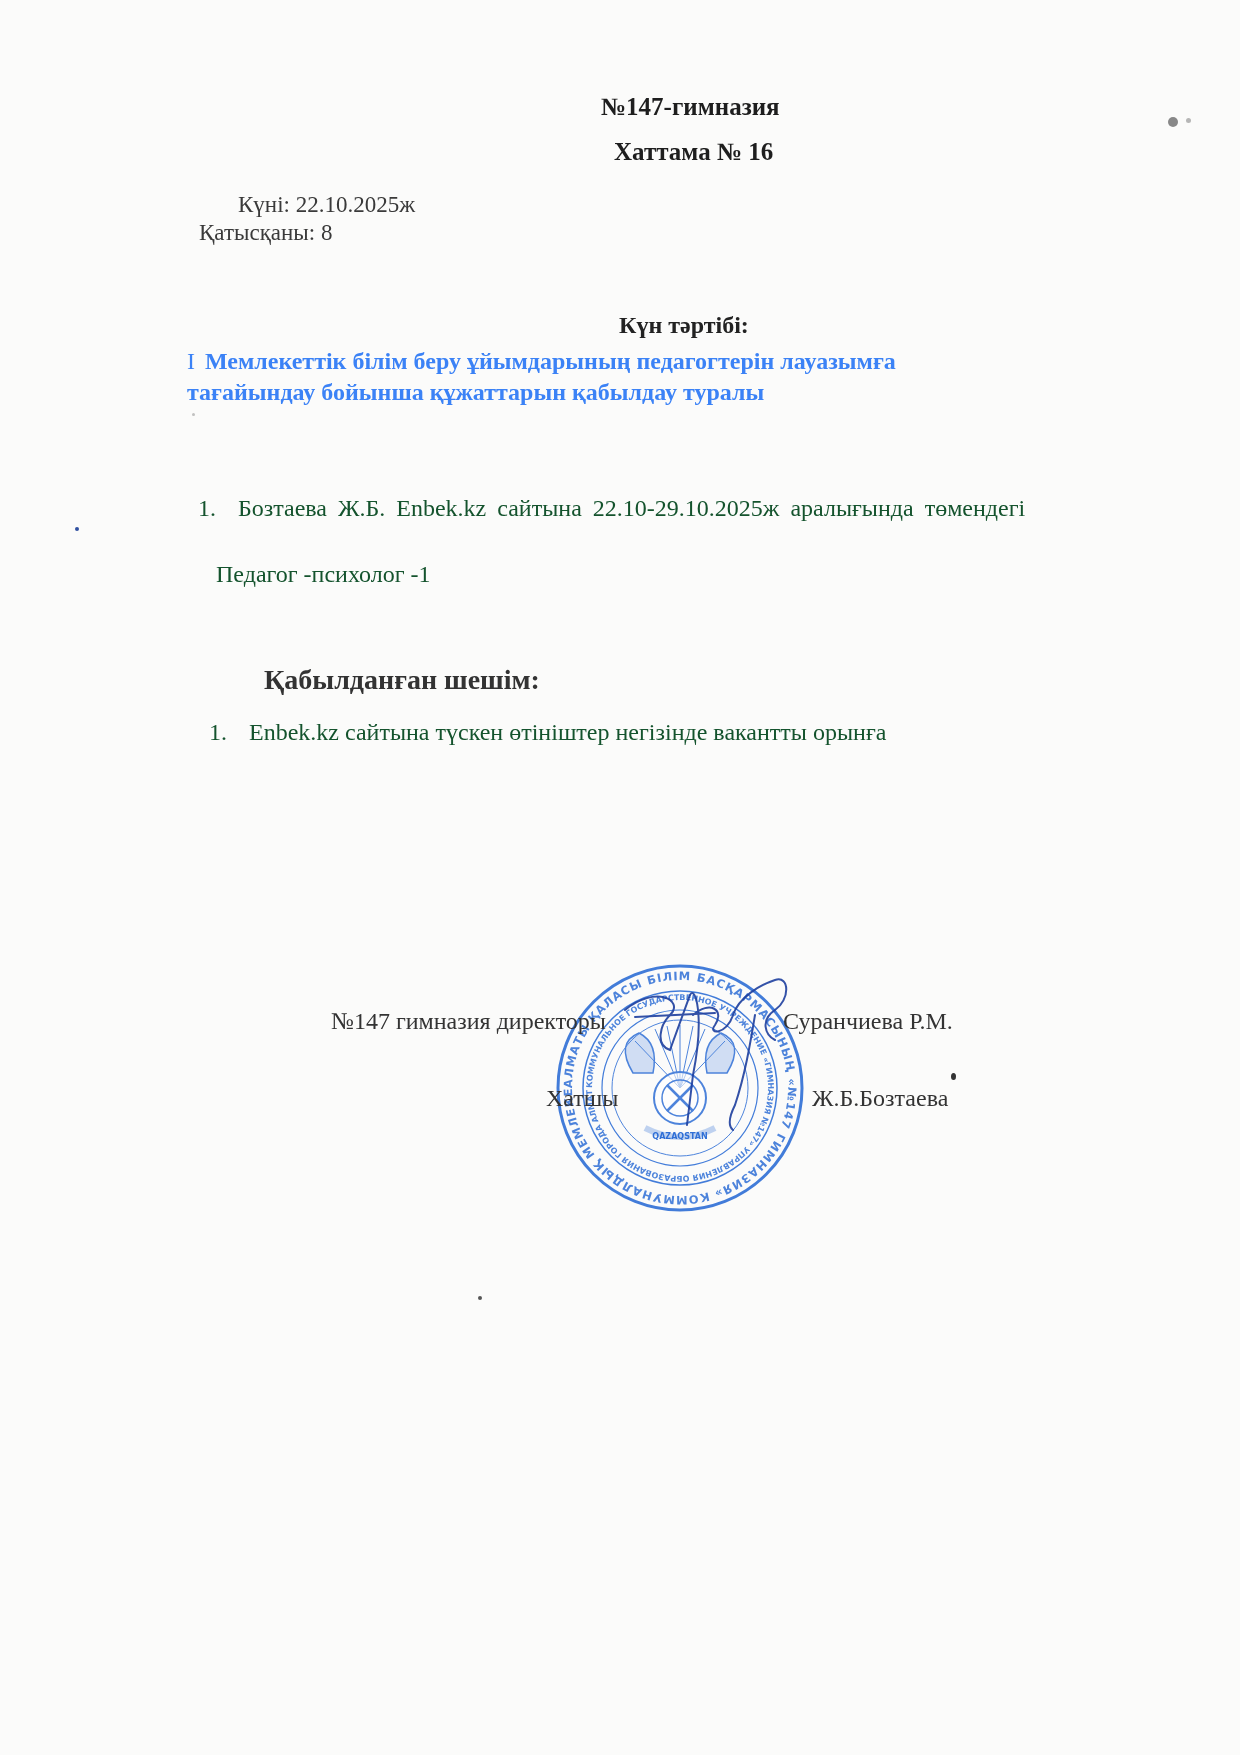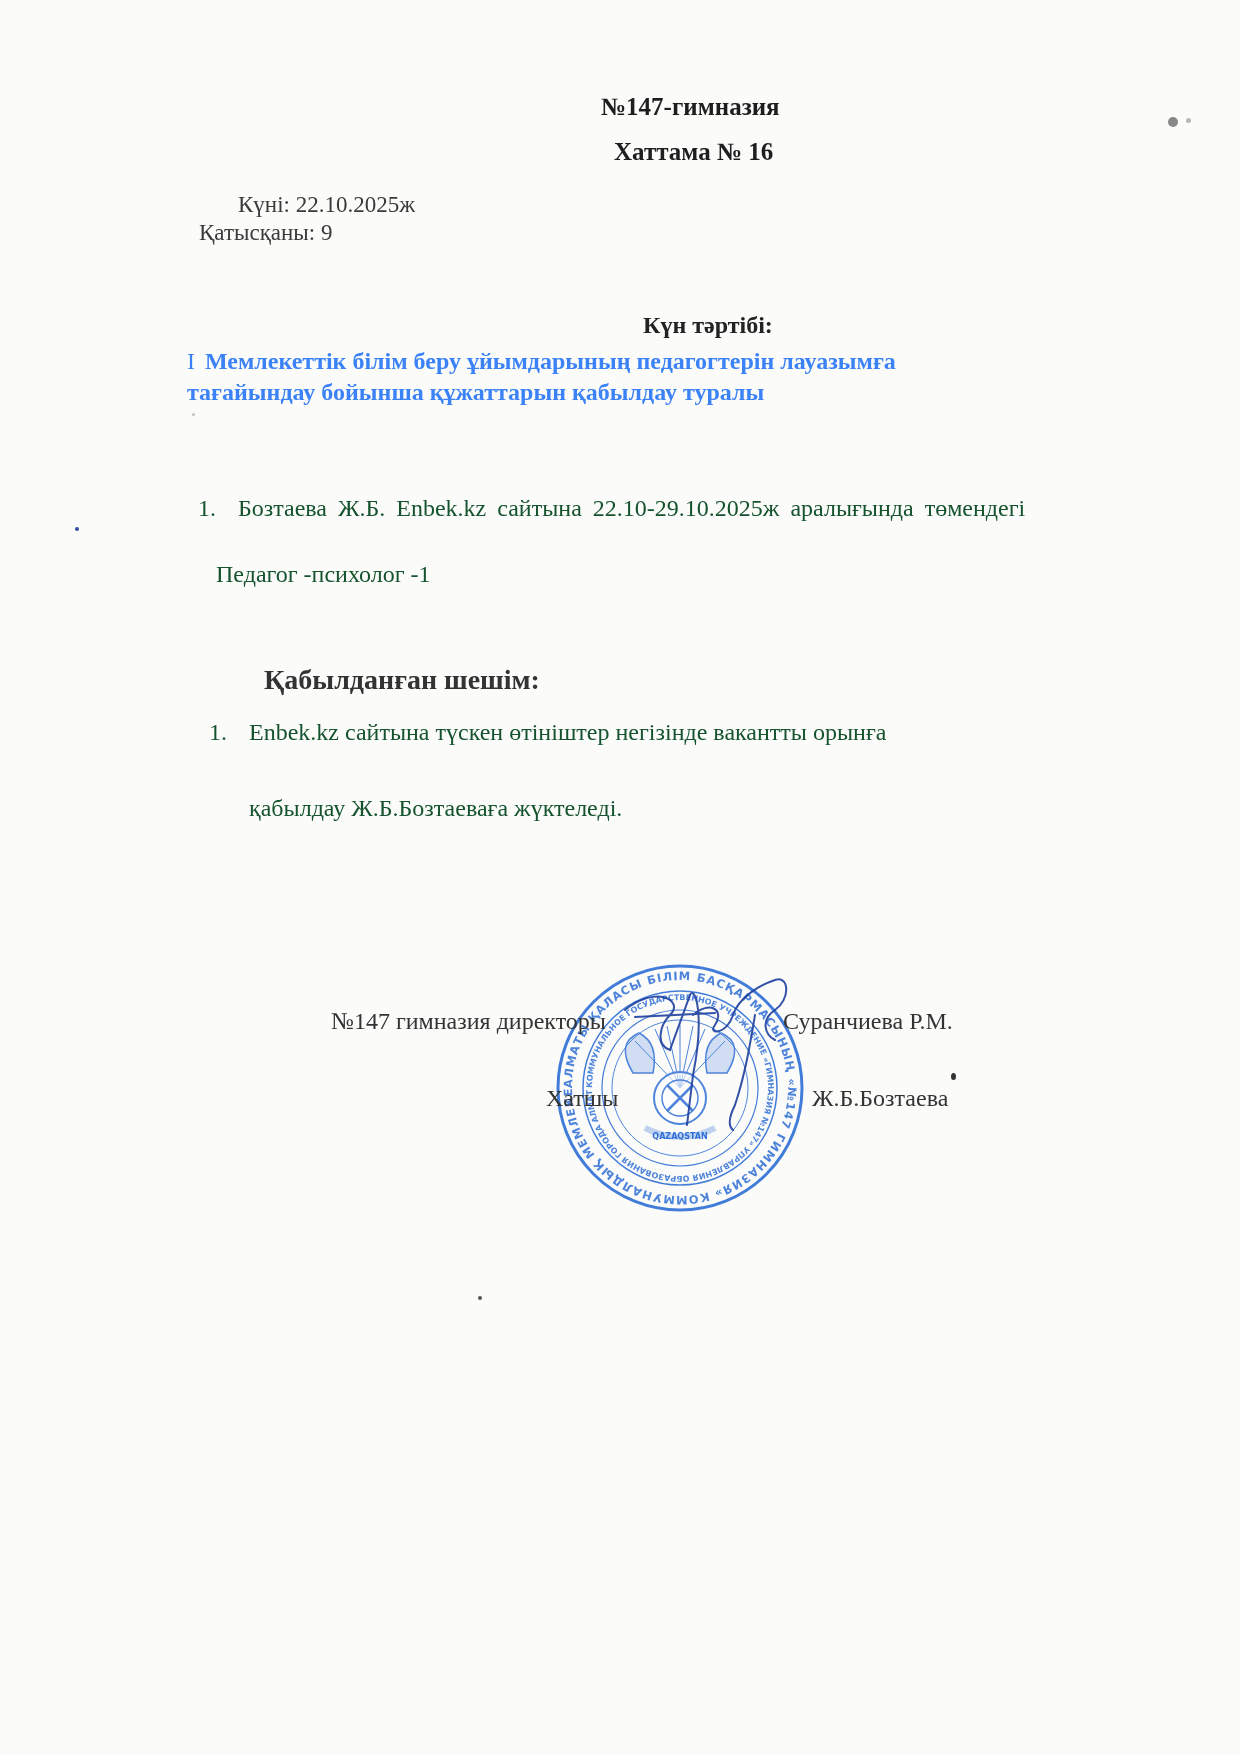--- a/index.html
+++ b/index.html
@@ -5,55 +5,55 @@
   html, body { margin: 0; padding: 0; }
   body {
     width: 1240px; height: 1755px; position: relative; overflow: hidden;
     background: #fbfbfa;
     font-family: "Liberation Serif", "DejaVu Serif", serif;
     color: #2a2a2a;
   }
   .abs { position: absolute; white-space: nowrap; }
   .title { font-weight: bold; font-size: 25px; color: #1e1e1e; }
   .meta { font-size: 23px; color: #3a3a3a; line-height: 27px; }
-  .agenda-title { font-weight: bold; font-size: 24px; color: #222; margin-left: 24px; }
+  .agenda-title { font-weight: bold; font-size: 24px; color: #222; }
   .agenda-item { font-weight: bold; font-size: 24px; color: #3b82f6; line-height: 31px; }
   .body-text { font-size: 24px; color: #14532d; line-height: 33px; }
   .section-title { font-weight: bold; font-size: 28px; color: #333; }
   .sig { font-size: 24px; color: #333; }
   .speck { position: absolute; border-radius: 50%; background: #888; }
   .stamp { position: absolute; left: 555px; top: 963px; width: 250px; height: 250px; }
   .signature { position: absolute; left: 615px; top: 955px; width: 200px; height: 200px; }
 </style>
 </head>
 <body>
 
 <div class="abs title" style="left:601px; top:93px;">№147-гимназия</div>
 <div class="abs title" style="left:614px; top:138px;">Хаттама № 16</div>
 
 <div class="abs meta" style="left:199px; top:191px;margin-left:39px;">Күні: 22.10.2025ж</div>
-<div class="abs meta" style="left:199px; top:219px;">Қатысқаны: 9</div>
+<div class="abs meta" style="left:199px; top:219px;">Қатысқаны: 8</div>
 
 <div class="abs agenda-title" style="left:619px; top:312px;">Күн тәртібі:</div>
 <div class="abs agenda-item" style="left:187px; top:346px;">
   <span style="font-weight:normal; margin-right:10px;">I</span><span>Мемлекеттік білім беру ұйымдарының педагогтерін лауазымға</span><br>
   <span>тағайындау бойынша құжаттарын қабылдау  туралы</span>
 </div>
 
 <div class="abs body-text" style="left:198px; top:492px;">
   <span style="display:inline-block; width:40px;">1.</span><span style="word-spacing:5px;">Бозтаева Ж.Б. Enbek.kz сайтына  22.10-29.10.2025ж аралығында төмендегі</span><br>
   <span style="display:inline-block; width:54px;"></span>
 </div>
 <div class="abs body-text" style="left:216px; top:558px;">Педагог -психолог -1</div>
 
 <div class="abs section-title" style="left:264px; top:664px;">Қабылданған шешім:</div>
 <div class="abs body-text" style="left:209px; top:713px; line-height:38px;">
   <span style="display:inline-block; width:40px;">1.</span><span>Enbek.kz сайтына түскен өтініштер негізінде вакантты орынға</span><br>
   <span style="display:inline-block; width:40px;"></span><br>
-  <span style="display:inline-block; width:40px;"></span><span>қабылдау Ж.Б.Бозтаеваға жүктеледі.</span>
+  <span style="display:inline-block; width:40px;"></span>
 </div>
 
 <svg class="stamp" viewBox="0 0 250 250">
   <defs>
     <path id="outerArc" d="M125,125 m-108,0 a108,108 0 1,1 216,0 a108,108 0 1,1 -216,0"></path>
     <path id="innerArc" d="M125,125 m-88,0 a88,88 0 1,1 176,0 a88,88 0 1,1 -176,0"></path>
   </defs>
   <g fill="none" stroke="#2f6fd6" opacity="0.9">
     <circle cx="125" cy="125" r="122" stroke-width="3"></circle>
     <circle cx="125" cy="125" r="97" stroke-width="1.5"></circle>

